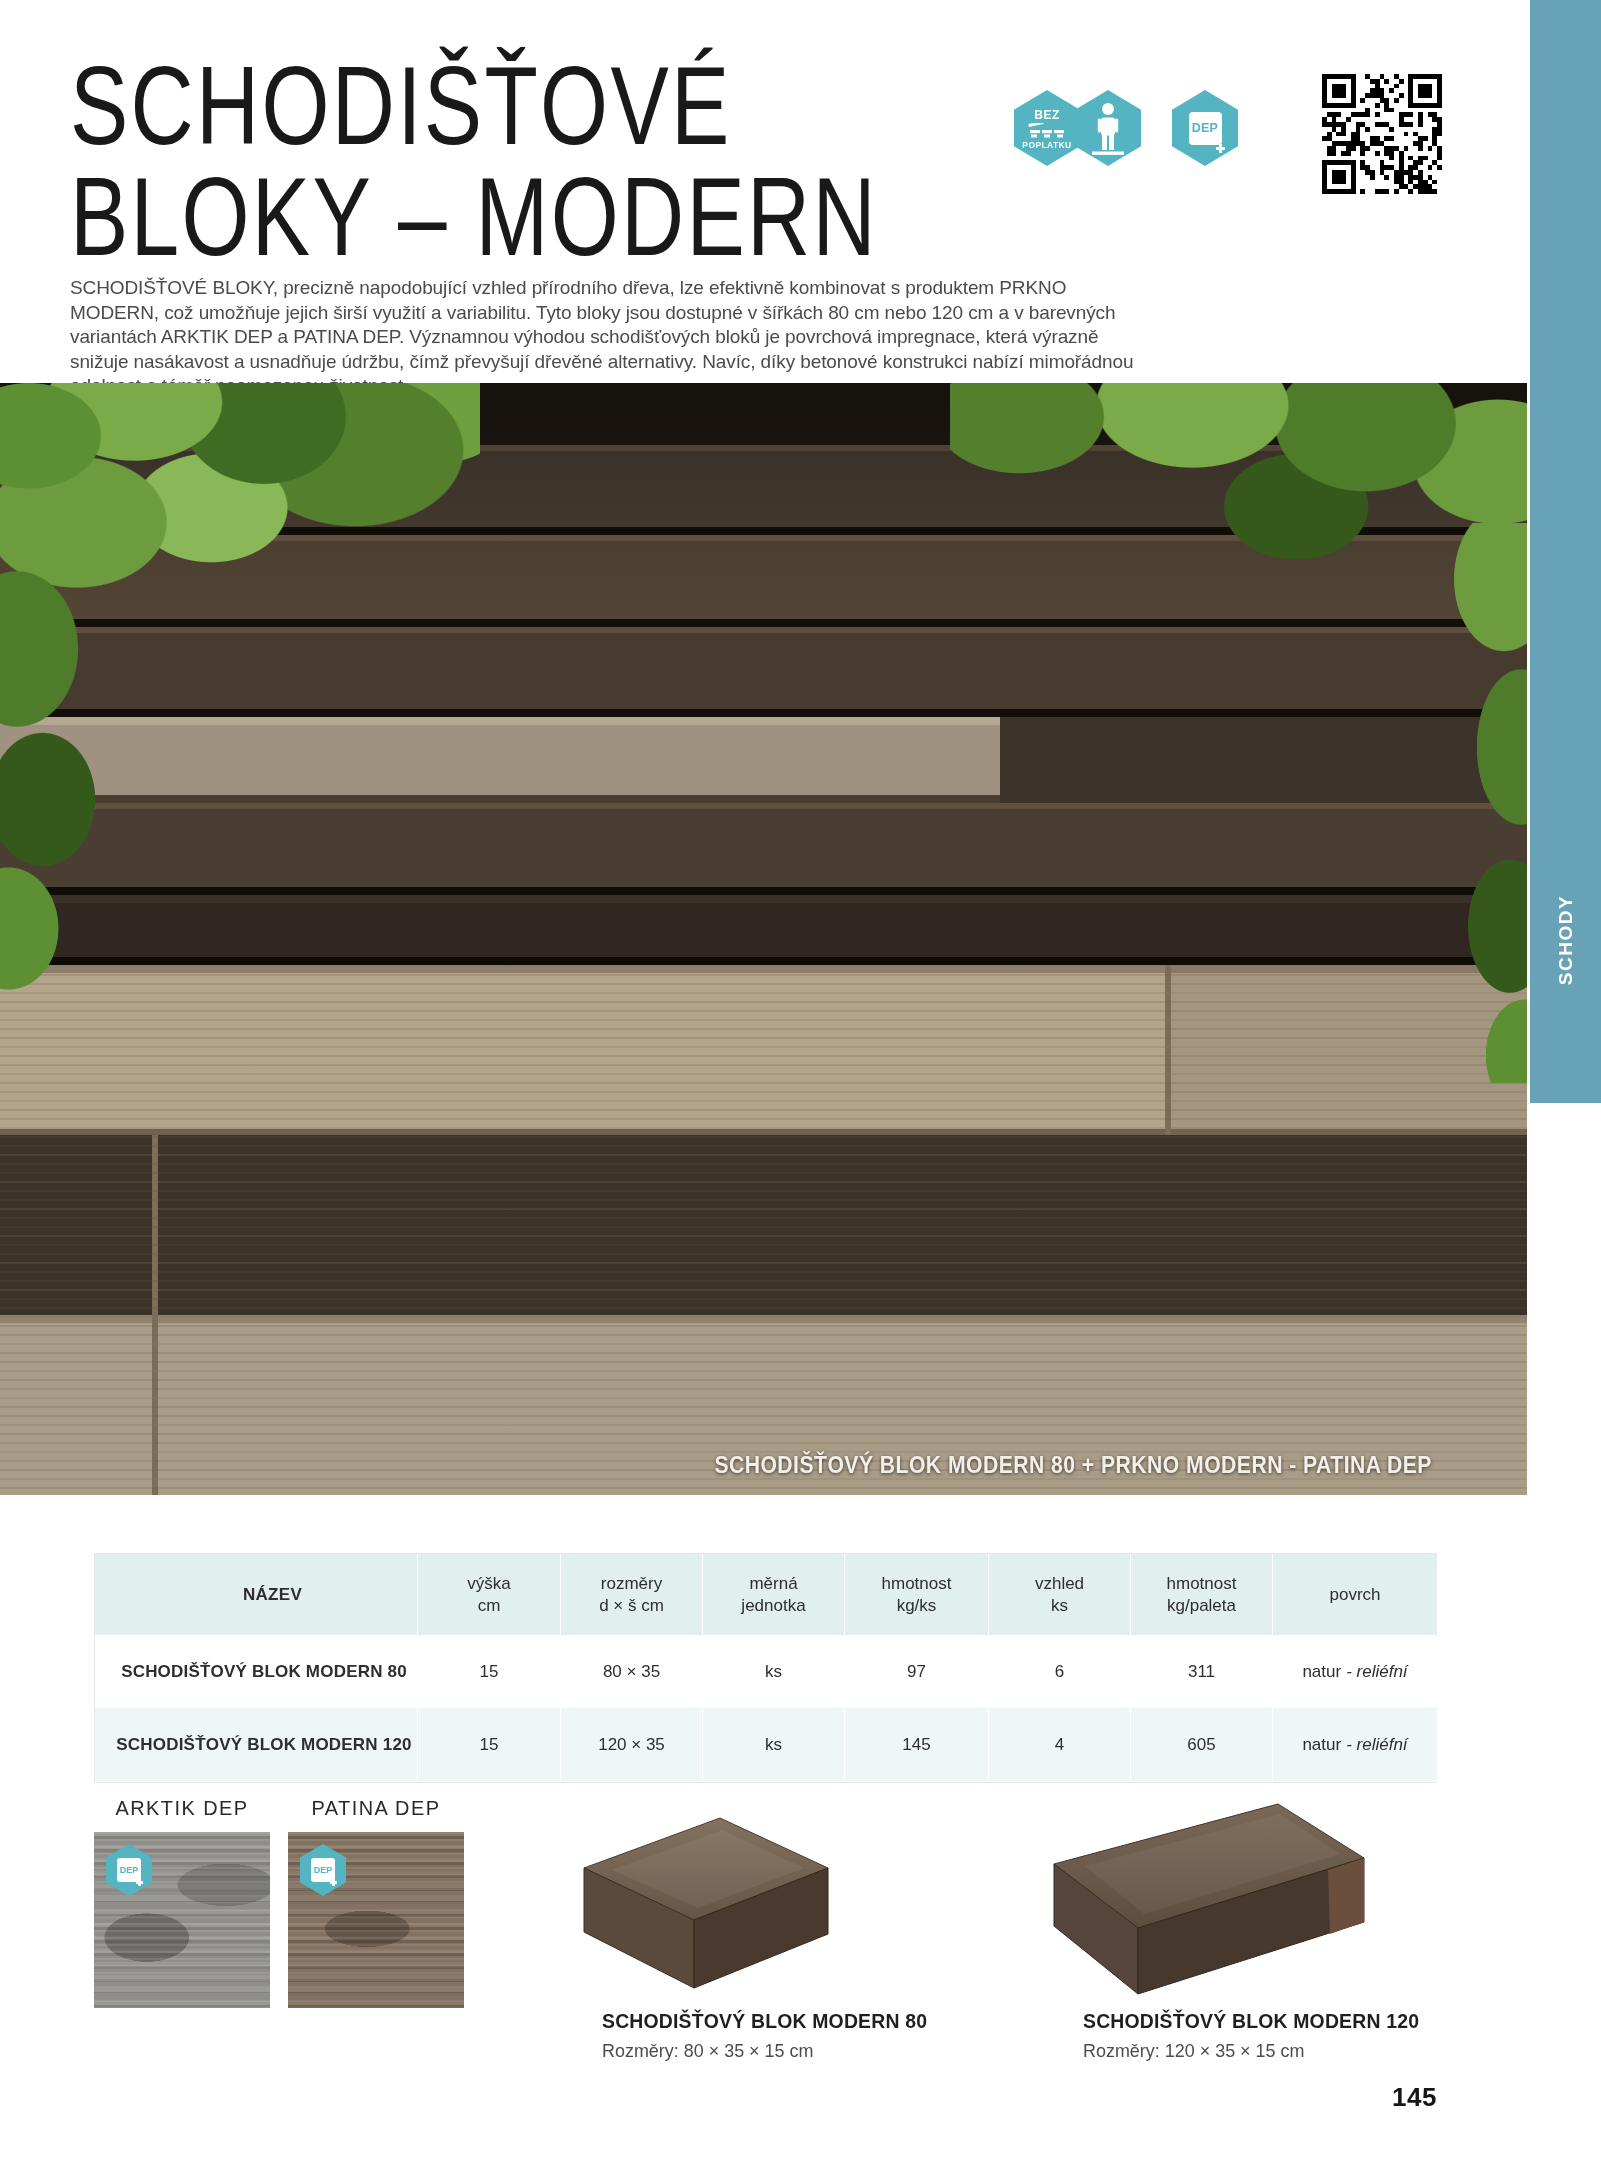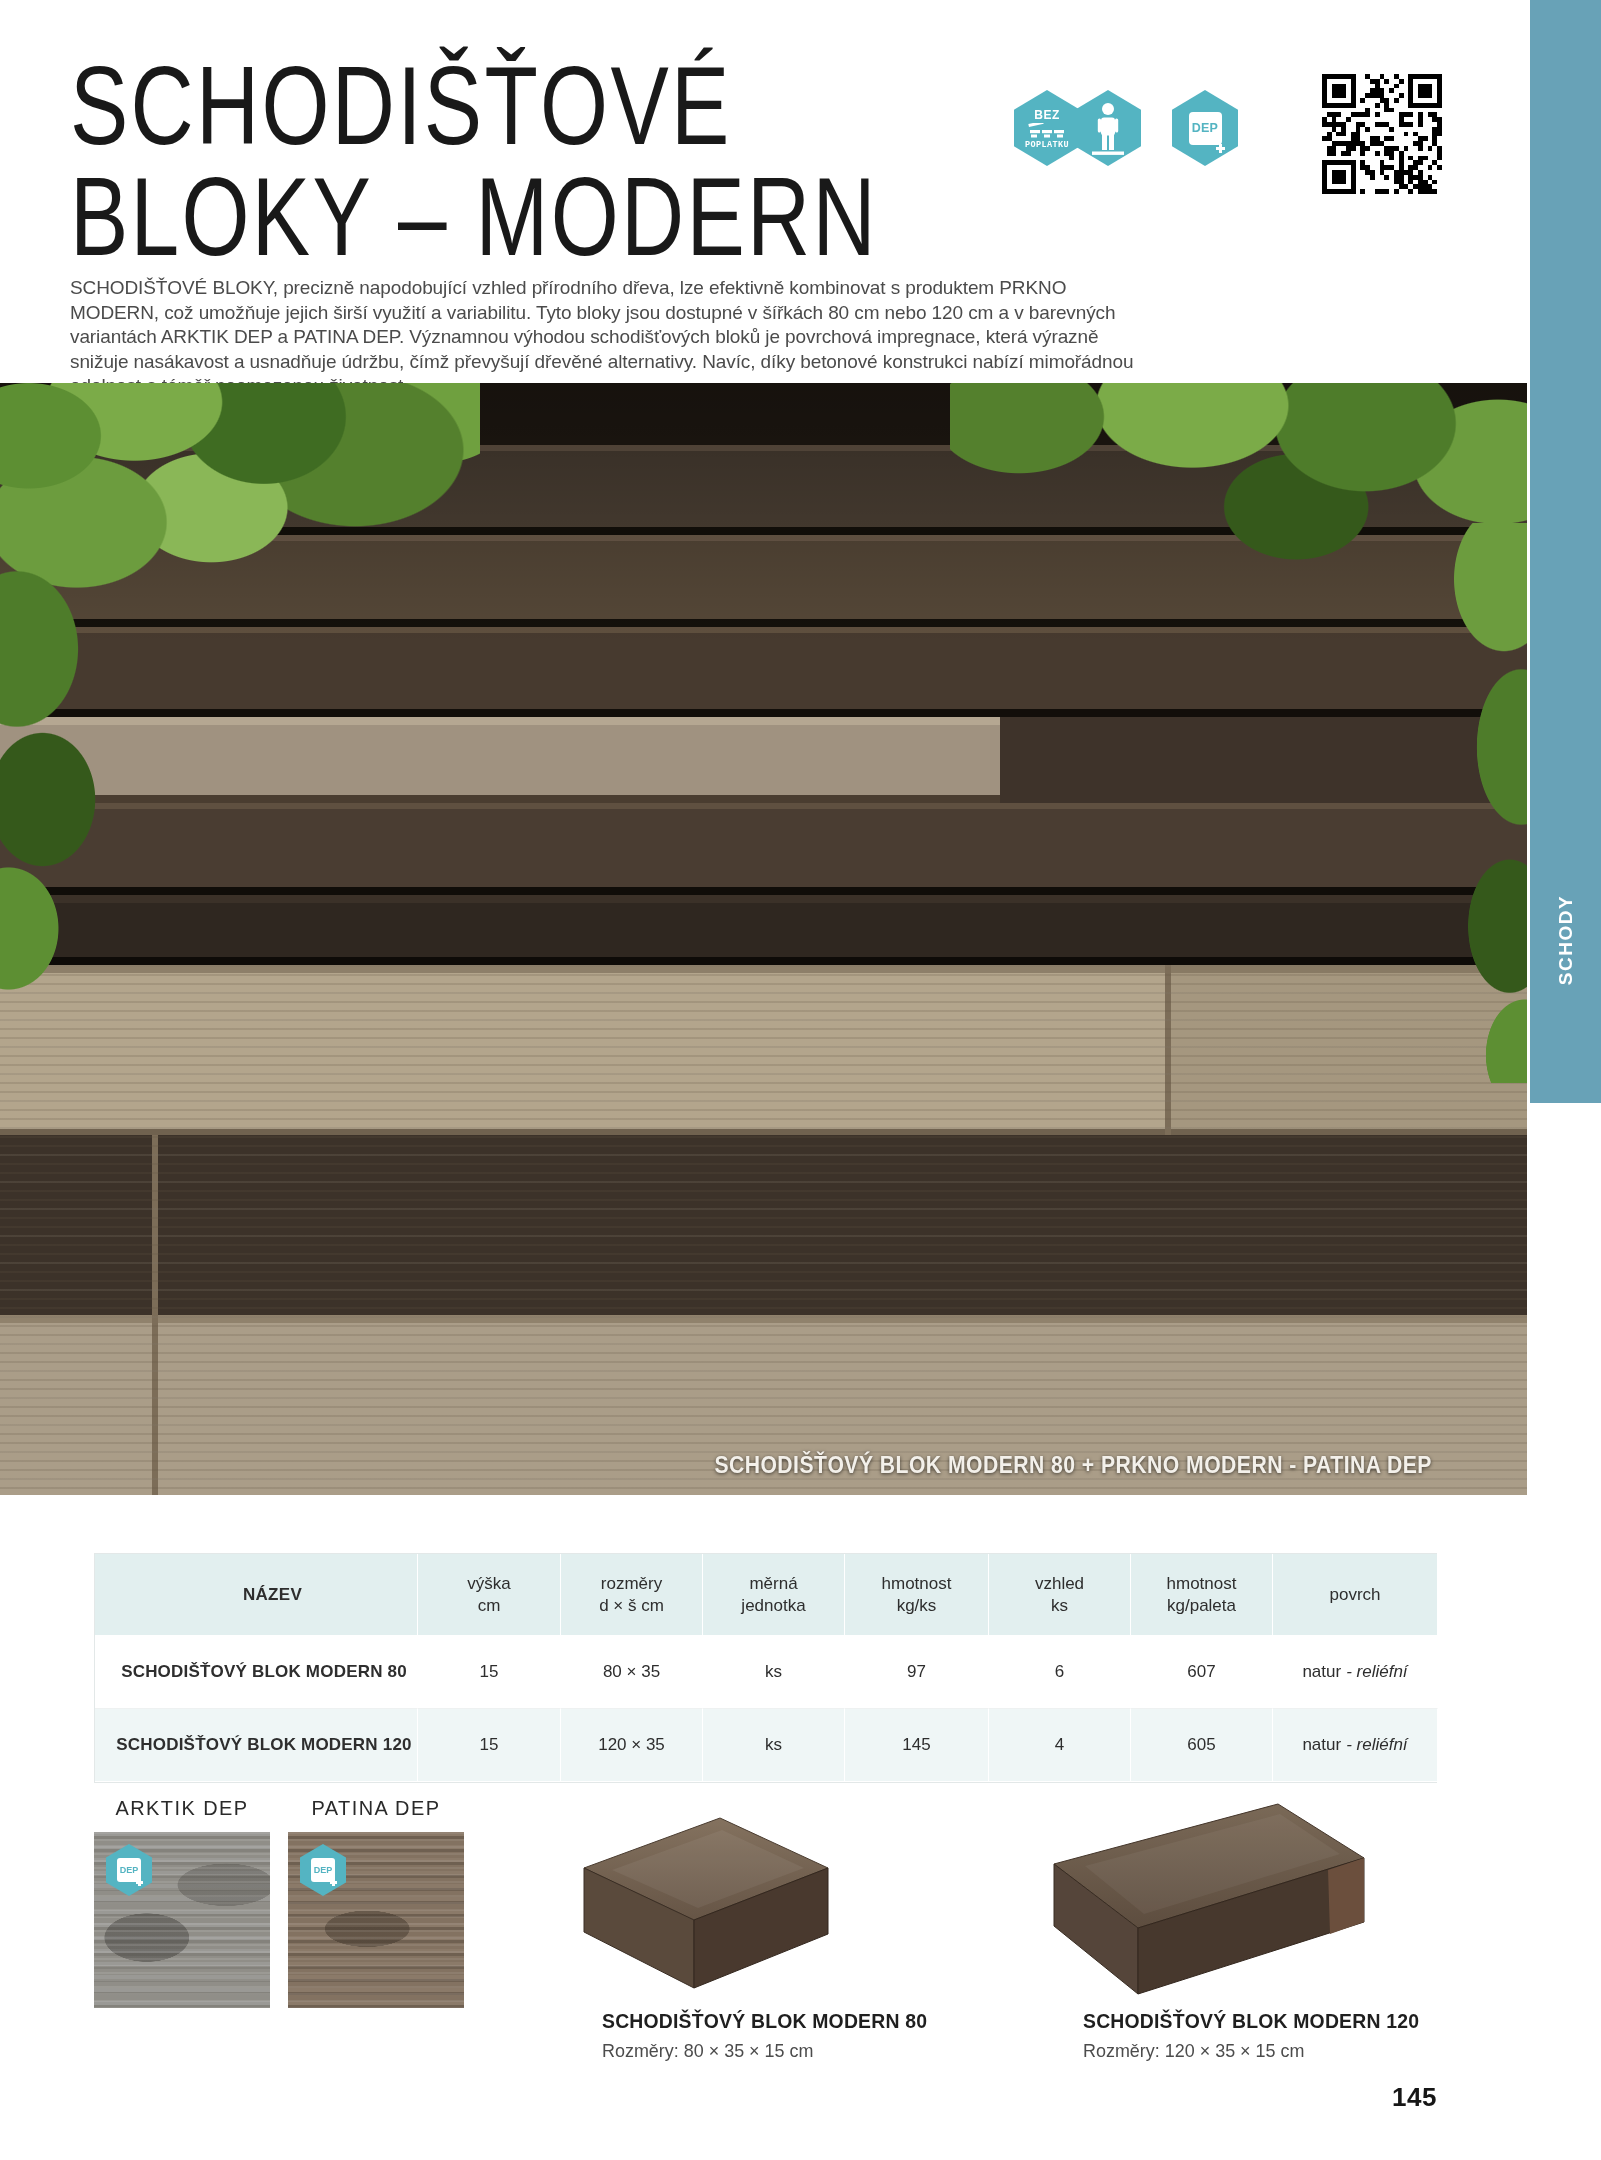--- a/index.html
+++ b/index.html
@@ -18,21 +18,21 @@
   .title span{display:block;}
 
   
   .hex{position:absolute;width:66px;height:76px;background:#54b4c2;
        clip-path:polygon(50% 0%,100% 26%,100% 74%,50% 100%,0% 74%,0% 26%);
        display:flex;flex-direction:column;align-items:center;justify-content:center;color:#fff;}
   .hex-1{left:1014px;top:90px;}
   .hex-2{left:1075px;top:90px;}
   .hex-3{left:1172px;top:90px;}
   .bez-top{font-size:12px;font-weight:700;letter-spacing:.5px;line-height:12px;margin-top:2px;}
-  .bez-bottom{font-size:8.5px;font-weight:700;letter-spacing:.4px;line-height:10px;font-family:Liberation Mono, monospace;}
+  .bez-bottom{font-size:8.5px;font-weight:700;letter-spacing:.4px;line-height:10px;}
   .pallet-svg{margin:2px 0 1px 0;}
   .dep-card{width:33px;height:33px;background:#fff;border-radius:4px;display:flex;align-items:center;justify-content:center;}
   .dep-card span{color:#54b4c2;font-weight:700;font-size:12.5px;letter-spacing:.2px;}
   .plus{position:absolute;right:13px;bottom:13px;width:9px;height:9px;}
   .plus::before,.plus::after{content:"";position:absolute;background:#fff;}
   .plus::before{left:3px;top:0;width:3px;height:9px;}
   .plus::after{left:0;top:3px;width:9px;height:3px;}
 
   
   .qr{position:absolute;left:1322px;top:74px;width:120px;height:120px;background:#fff;}
@@ -459,21 +459,21 @@
     <div class="th">
         <span>povrch</span>
       </div>
 
     <div class="td td-name">SCHODIŠŤOVÝ BLOK MODERN 80</div>
     <div class="td">15</div>
     <div class="td">80 × 35</div>
     <div class="td">ks</div>
     <div class="td">97</div>
     <div class="td">6</div>
-    <div class="td">607</div>
+    <div class="td">311</div>
     <div class="td surface">
       <b>natur</b>
         <span class="it">- reliéfní</span>
     </div>
 
     <div class="td td-name r2">SCHODIŠŤOVÝ BLOK MODERN 120</div>
     <div class="td r2">15</div>
     <div class="td r2">120 × 35</div>
     <div class="td r2">ks</div>
     <div class="td r2">145</div>

